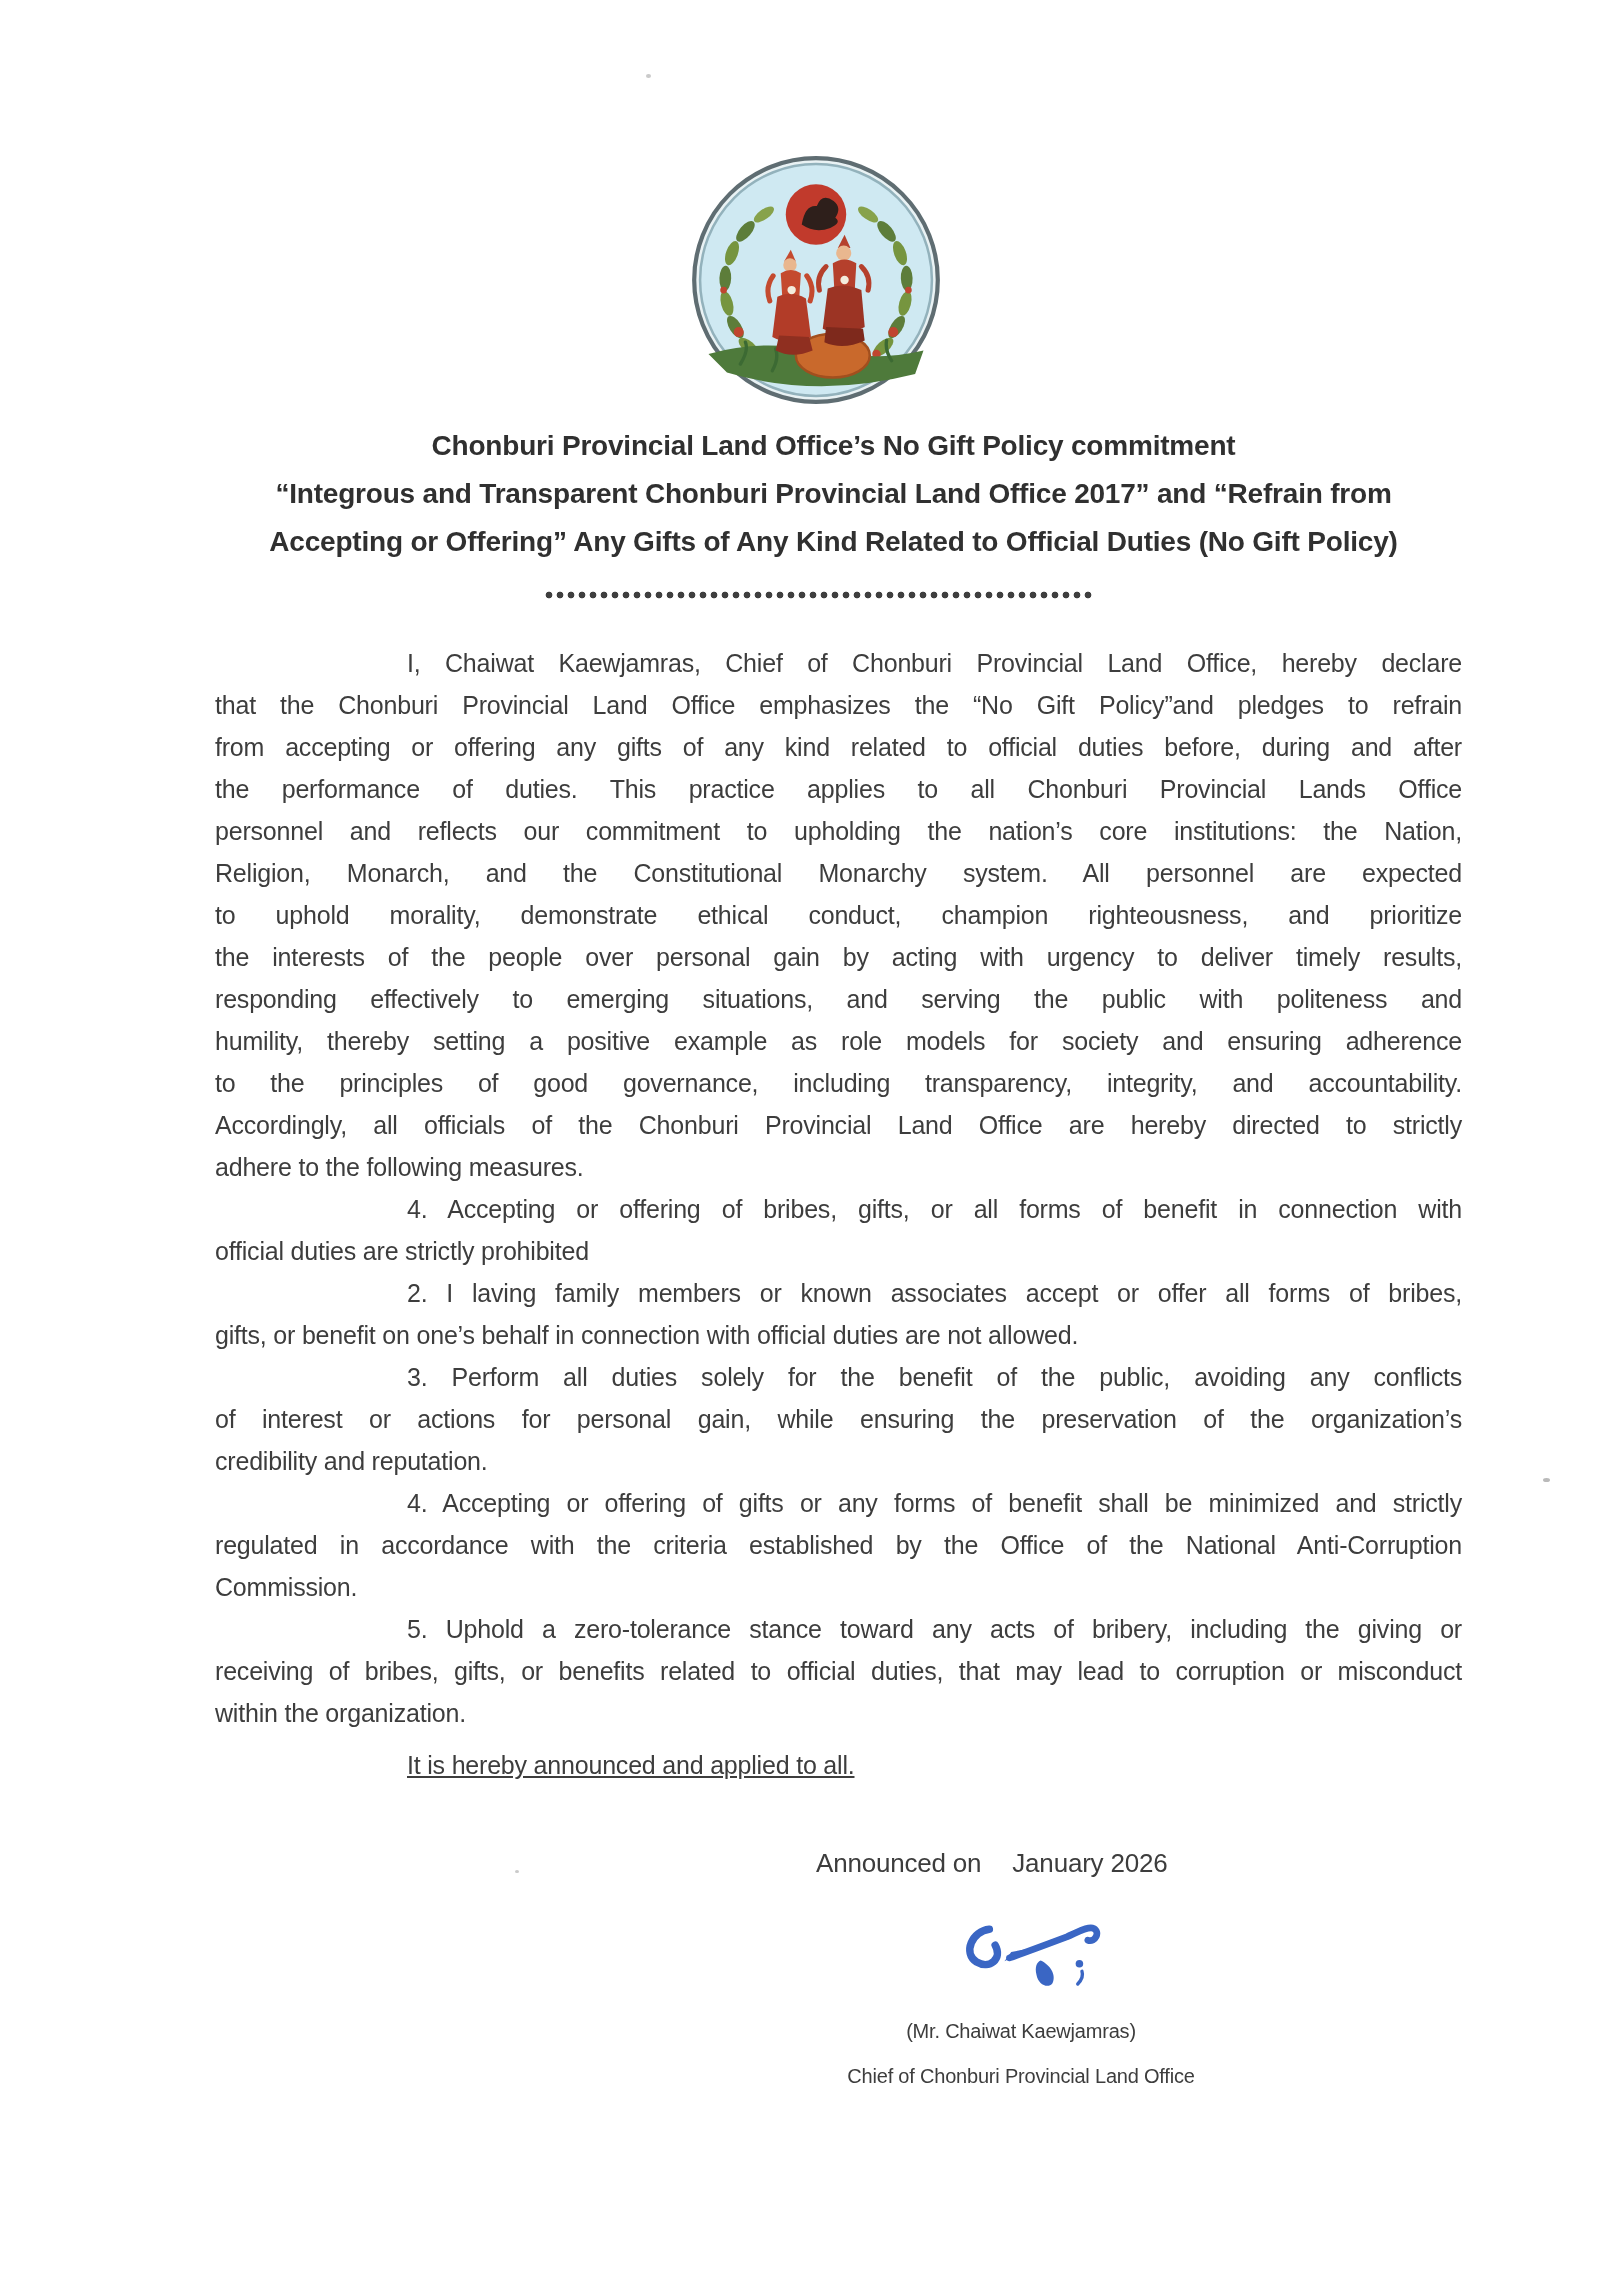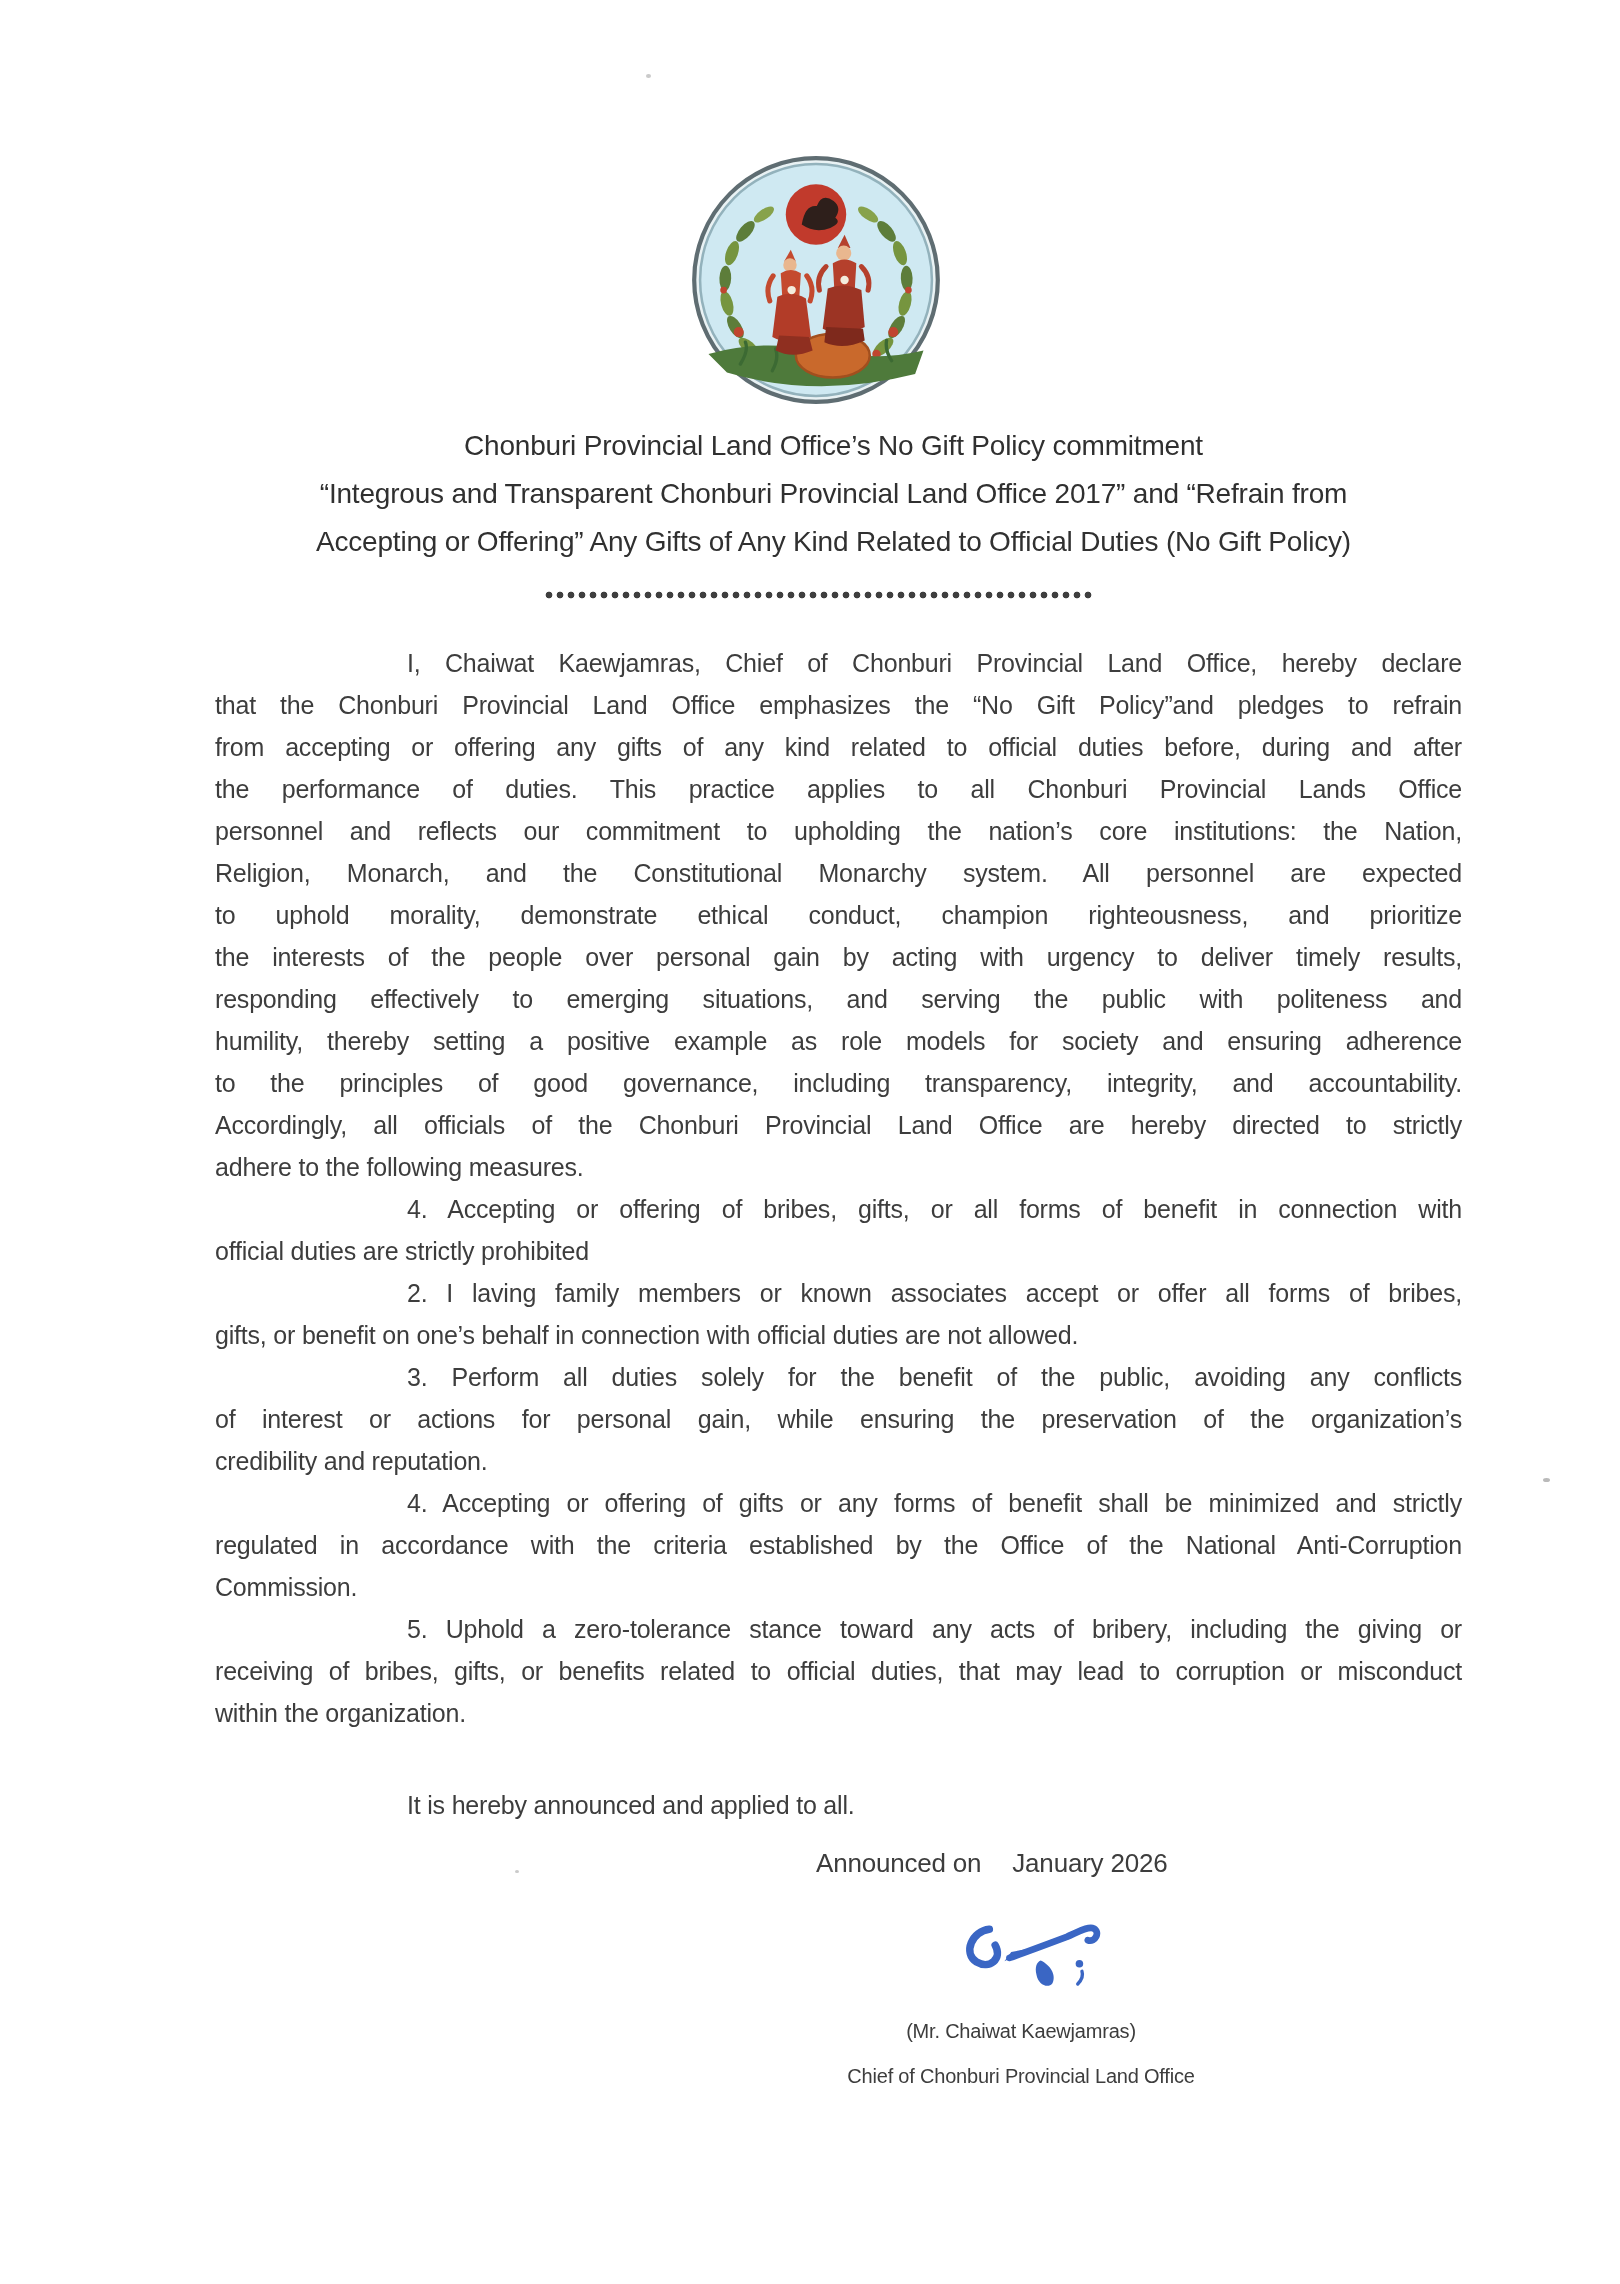--- a/index.html
+++ b/index.html
@@ -10,41 +10,41 @@
     position:relative;
   }
   .page{position:absolute;inset:0;background:#fff;}
 
   
   .seal{position:absolute;left:690px;top:154px;width:252px;height:252px;}
 
   
   .title-block{position:absolute;left:251px;top:422px;width:1165px;}
   .tln{
-    font-size:28px;font-weight:400;height:48px;line-height:48px;
+    font-size:28px;font-weight:700;height:48px;line-height:48px;
     text-align:center;color:#303030;letter-spacing:-0.2px;white-space:normal;
   }
 
   
   .dots{
     position:absolute;left:544px;top:590px;width:549px;height:10px;
     background:radial-gradient(circle at 5px 5px, #3f3f3f 3px, rgba(0,0,0,0) 3.7px);
     background-size:11px 10px;background-repeat:repeat-x;
   }
 
   
   .body-block{position:absolute;left:215px;top:642px;width:1247px;}
   .ln{
     font-size:25px;height:42px;line-height:42px;letter-spacing:-0.2px;
     text-align:justify;text-align-last:justify;color:var(--ink,#3d3d3d);
   }
   .ln.lastln{text-align:center;text-align-last:left;}
   .ln.ind{text-indent:192px;}
 
-  .closing-block{position:absolute;left:215px;top:1784px;width:1247px;}
+  .closing-block{position:absolute;left:215px;top:1744px;width:1247px;text-decoration:underline;}
 
   .announce-row{
     position:absolute;left:816px;top:1844px;display:flex;gap:31px;
     font-size:26px;line-height:39px;color:var(--ink,#3d3d3d);letter-spacing:-0.2px;
   }
 
   .sig{position:absolute;left:959px;top:1919px;width:160px;height:71px;}
   .sig .stk{stroke:var(--signature-blue,#3a66c4);fill:none;stroke-linecap:round;stroke-linejoin:round;}
   .sig .fil{fill:var(--signature-blue,#3a66c4);stroke:none;}
 

